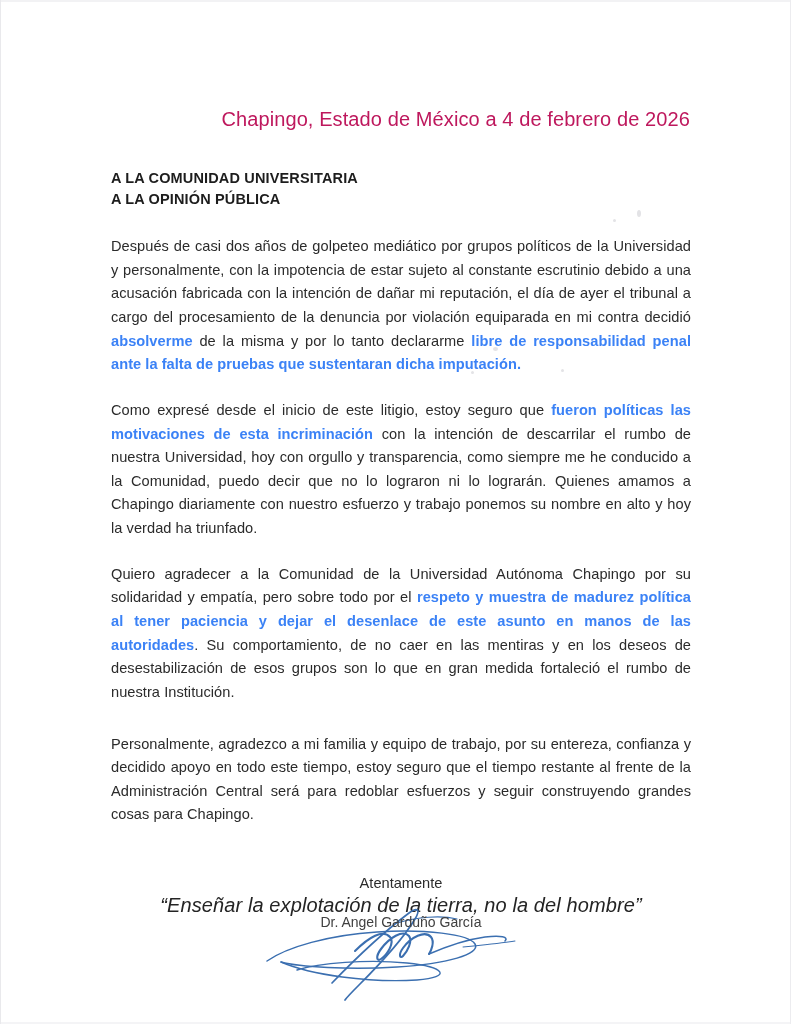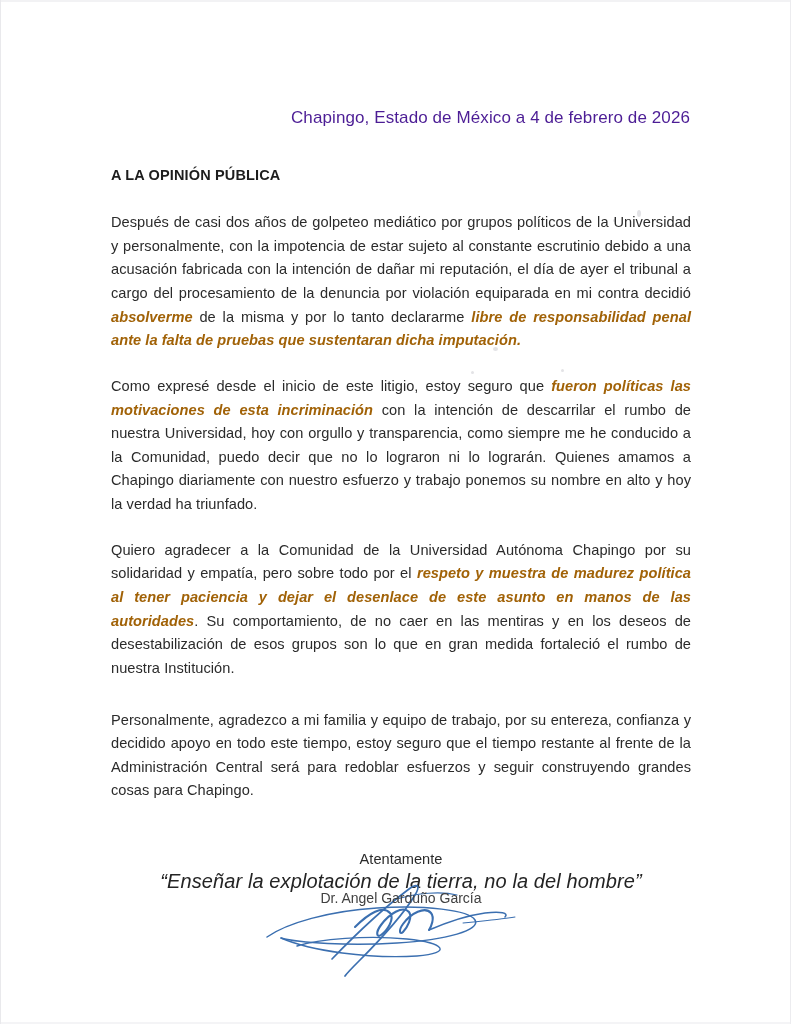--- a/index.html
+++ b/index.html
@@ -38,22 +38,22 @@
 
   .doc-body {
     position: absolute;
     left: 110px;
     top: 0;
     width: 580px;
   }
 
   .date-line {
     text-align: right;
-    font-size: 17px;
-    color: #4c1d95;
+    font-size: 20px;
+    color: #be185d;
     letter-spacing: 0.1px;
     padding-top: 108px;
     padding-right: 1px;
   }
 
   .salutation {
     margin-top: 37px;
     font-size: 14.5px;
     font-weight: bold;
     color: #1d1d1d;
@@ -65,21 +65,21 @@
   p.para {
     margin: 0;
     font-size: 14.6px;
     color: #2b2b2b;
     line-height: 1.62;
     text-align: justify;
     letter-spacing: 0.05px;
     -webkit-hyphens: none;
     hyphens: none;
   }
-  p.para b { font-weight: bold; color: #a16207; font-style: italic; }
+  p.para b { font-weight: bold; color: #3b82f6; }
 
   #para-1 { margin-top: 25px; }
   #para-2 { margin-top: 22px; }
   #para-3 { margin-top: 22px; }
   #para-4 { margin-top: 28px; }
 
   .thanks {
     margin-top: 24px;
     font-size: 14.6px;
     color: #2b2b2b;
@@ -147,20 +147,21 @@
   <div class="speck" style="left:492px;top:347px;width:5px;height:4px;"></div>
   <div class="speck" style="left:470px;top:371px;width:3px;height:3px;"></div>
   <div class="speck" style="left:560px;top:369px;width:3px;height:3px;"></div>
   <div class="speck" style="left:612px;top:219px;width:3px;height:3px;"></div>
 
   <div class="doc-body">
 
     <div class="date-line">Chapingo, Estado de México a 4 de febrero de 2026</div>
 
     <div class="salutation">
+      <div>A LA COMUNIDAD UNIVERSITARIA</div>
       <div>A LA OPINIÓN PÚBLICA</div>
     </div>
 
     <p class="para" id="para-1"><span>Después de casi dos años de golpeteo mediático por grupos políticos de la Universidad y personalmente, con la impotencia de estar sujeto al constante escrutinio debido a una acusación fabricada con la intención de dañar mi reputación, el día de ayer el tribunal a cargo del procesamiento de la denuncia por violación equiparada en mi contra decidió </span><b>absolverme</b><span> de la misma y por lo tanto declararme </span><b>libre de responsabilidad penal ante la falta de pruebas que sustentaran dicha imputación.</b></p>
     <p class="para" id="para-2"><span>Como expresé desde el inicio de este litigio, estoy seguro que </span><b>fueron políticas las motivaciones de esta incriminación</b><span> con la intención de descarrilar el rumbo de nuestra Universidad, hoy con orgullo y transparencia, como siempre me he conducido a la Comunidad, puedo decir que no lo lograron ni lo lograrán. Quienes amamos a Chapingo diariamente con nuestro esfuerzo y trabajo ponemos su nombre en alto y hoy la verdad ha triunfado.</span></p>
     <p class="para" id="para-3"><span>Quiero agradecer a la Comunidad de la Universidad Autónoma Chapingo por su solidaridad y empatía, pero sobre todo por el </span><b>respeto y muestra de madurez política al tener paciencia y dejar el desenlace de este asunto en manos de las autoridades</b><span>. Su comportamiento, de no caer en las mentiras y en los deseos de desestabilización de esos grupos son lo que en gran medida fortaleció el rumbo de nuestra Institución.</span></p>
     <p class="para" id="para-4"><span>Personalmente, agradezco a mi familia y equipo de trabajo, por su entereza, confianza y decidido apoyo en todo este tiempo, estoy seguro que el tiempo restante al frente de la Administración Central será para redoblar esfuerzos y seguir construyendo grandes cosas para Chapingo.</span></p>
 
 
     <div class="closing">

